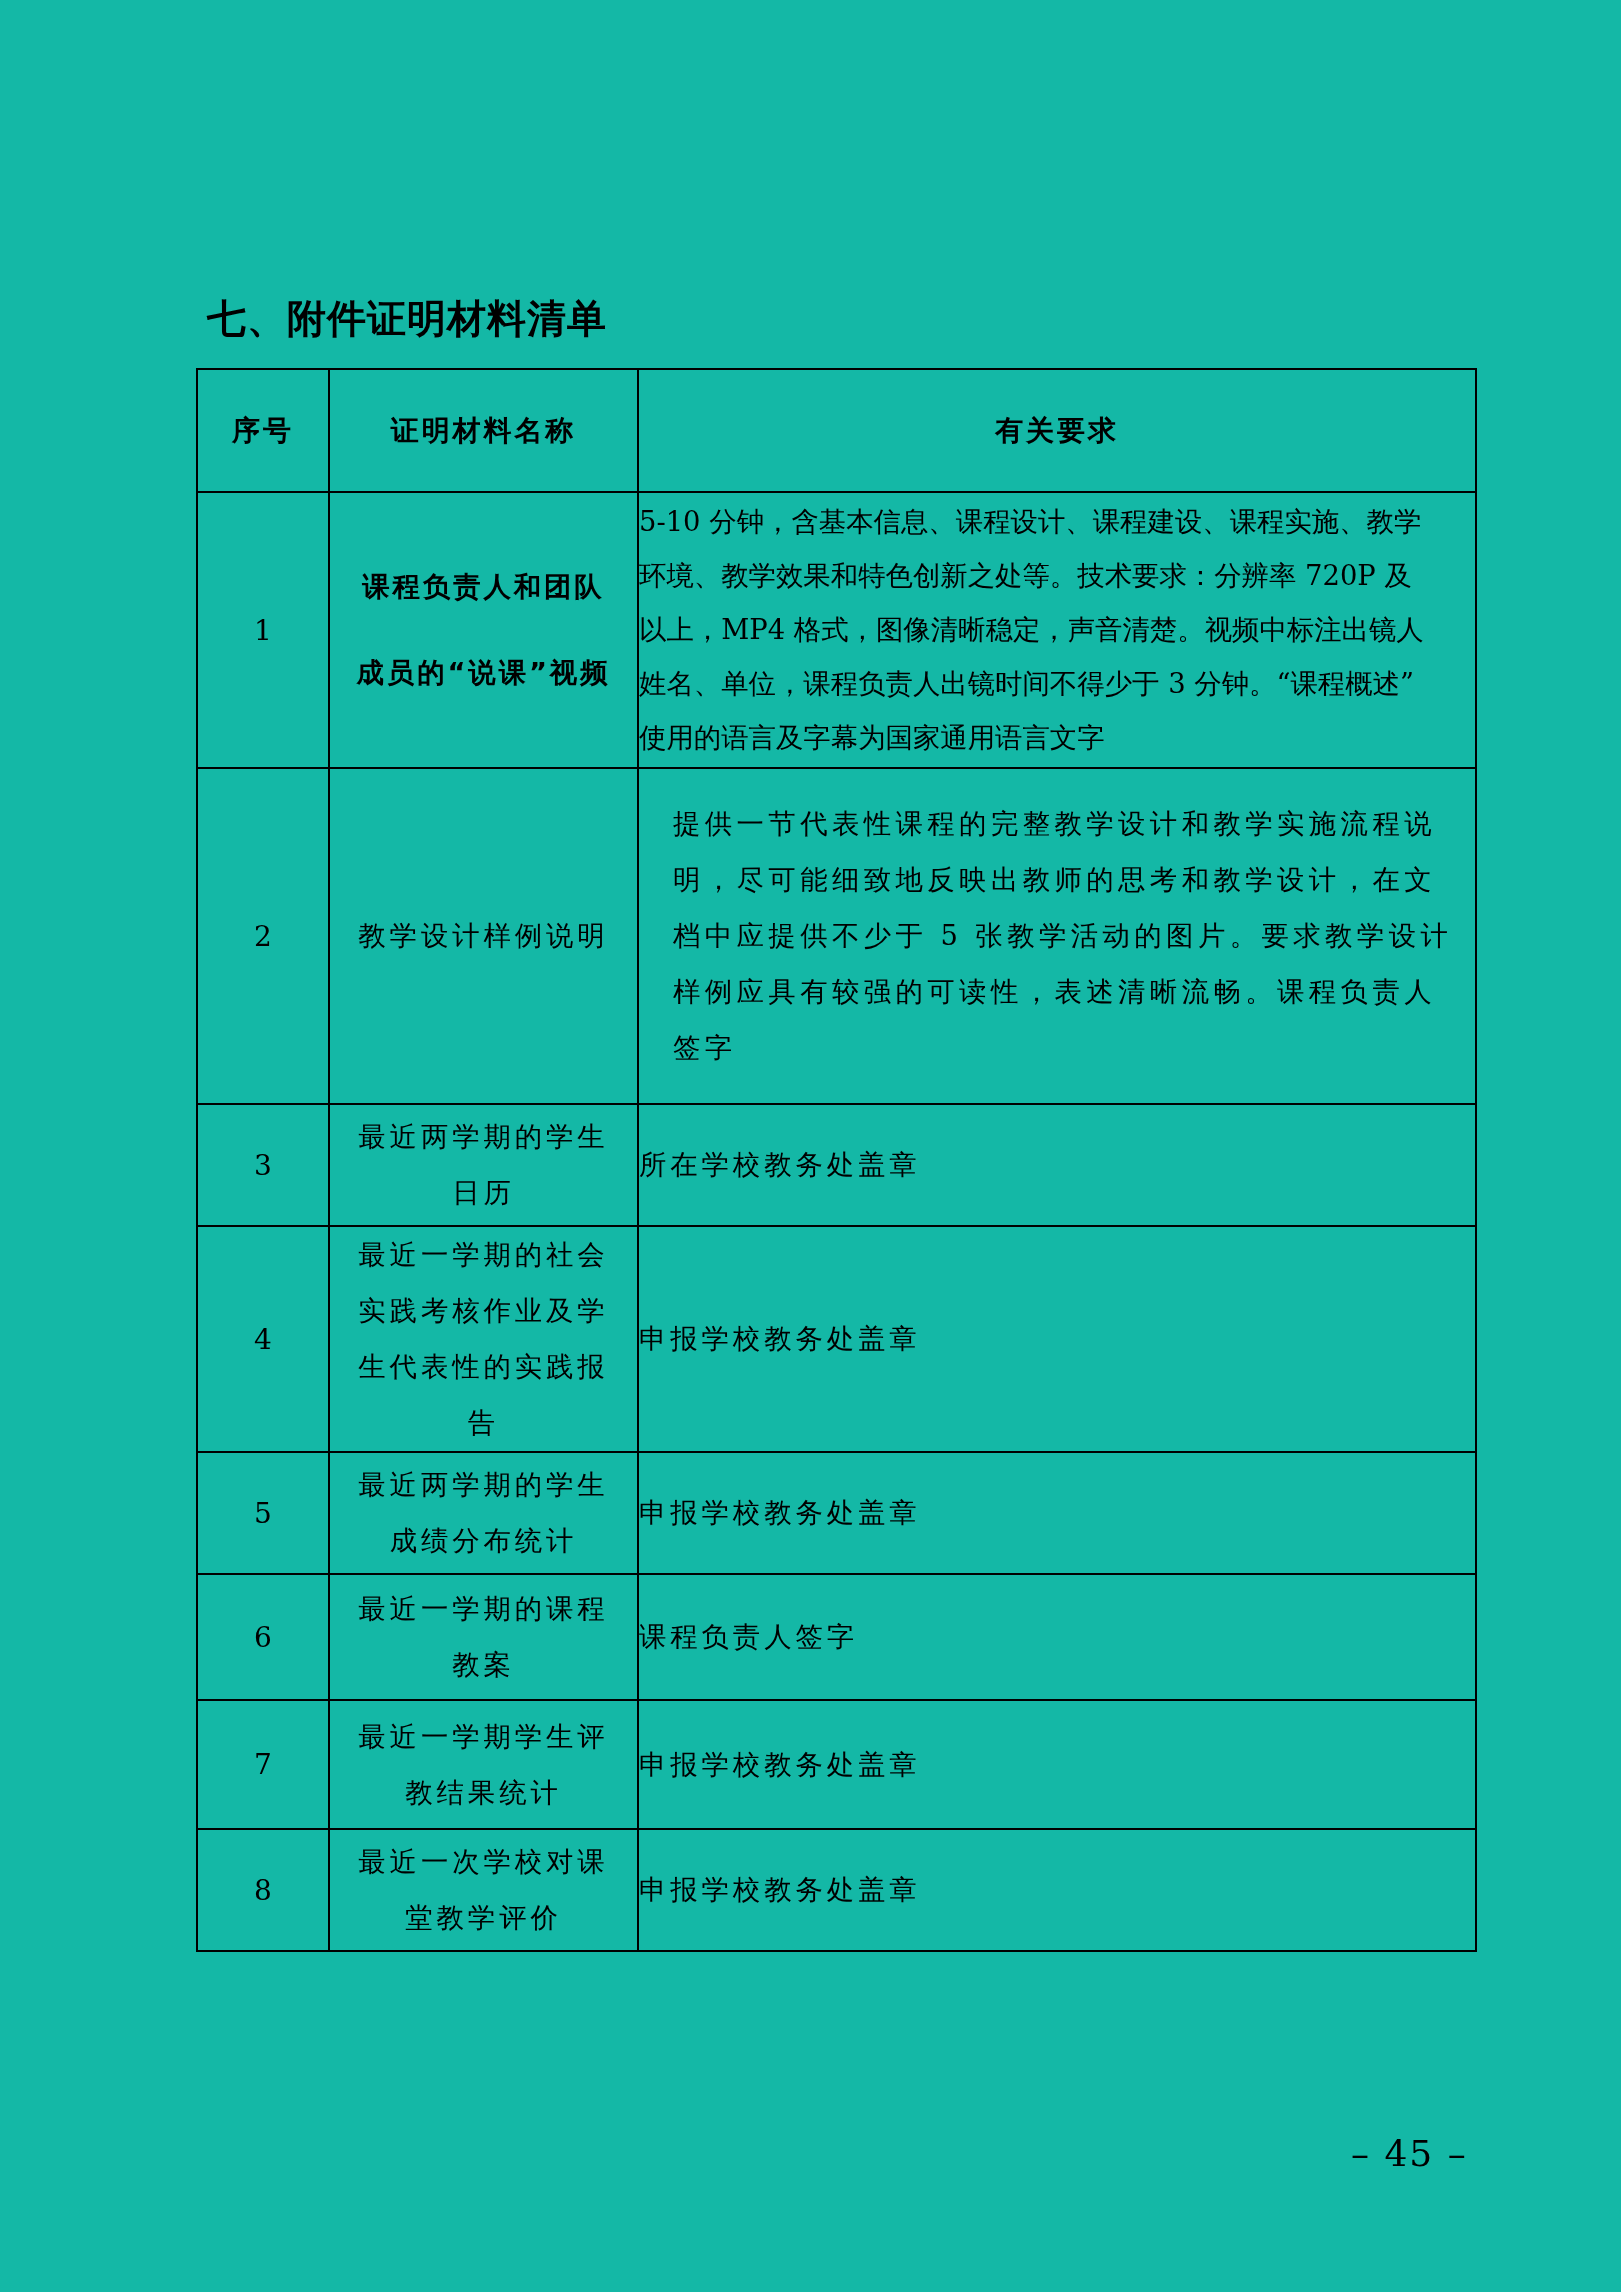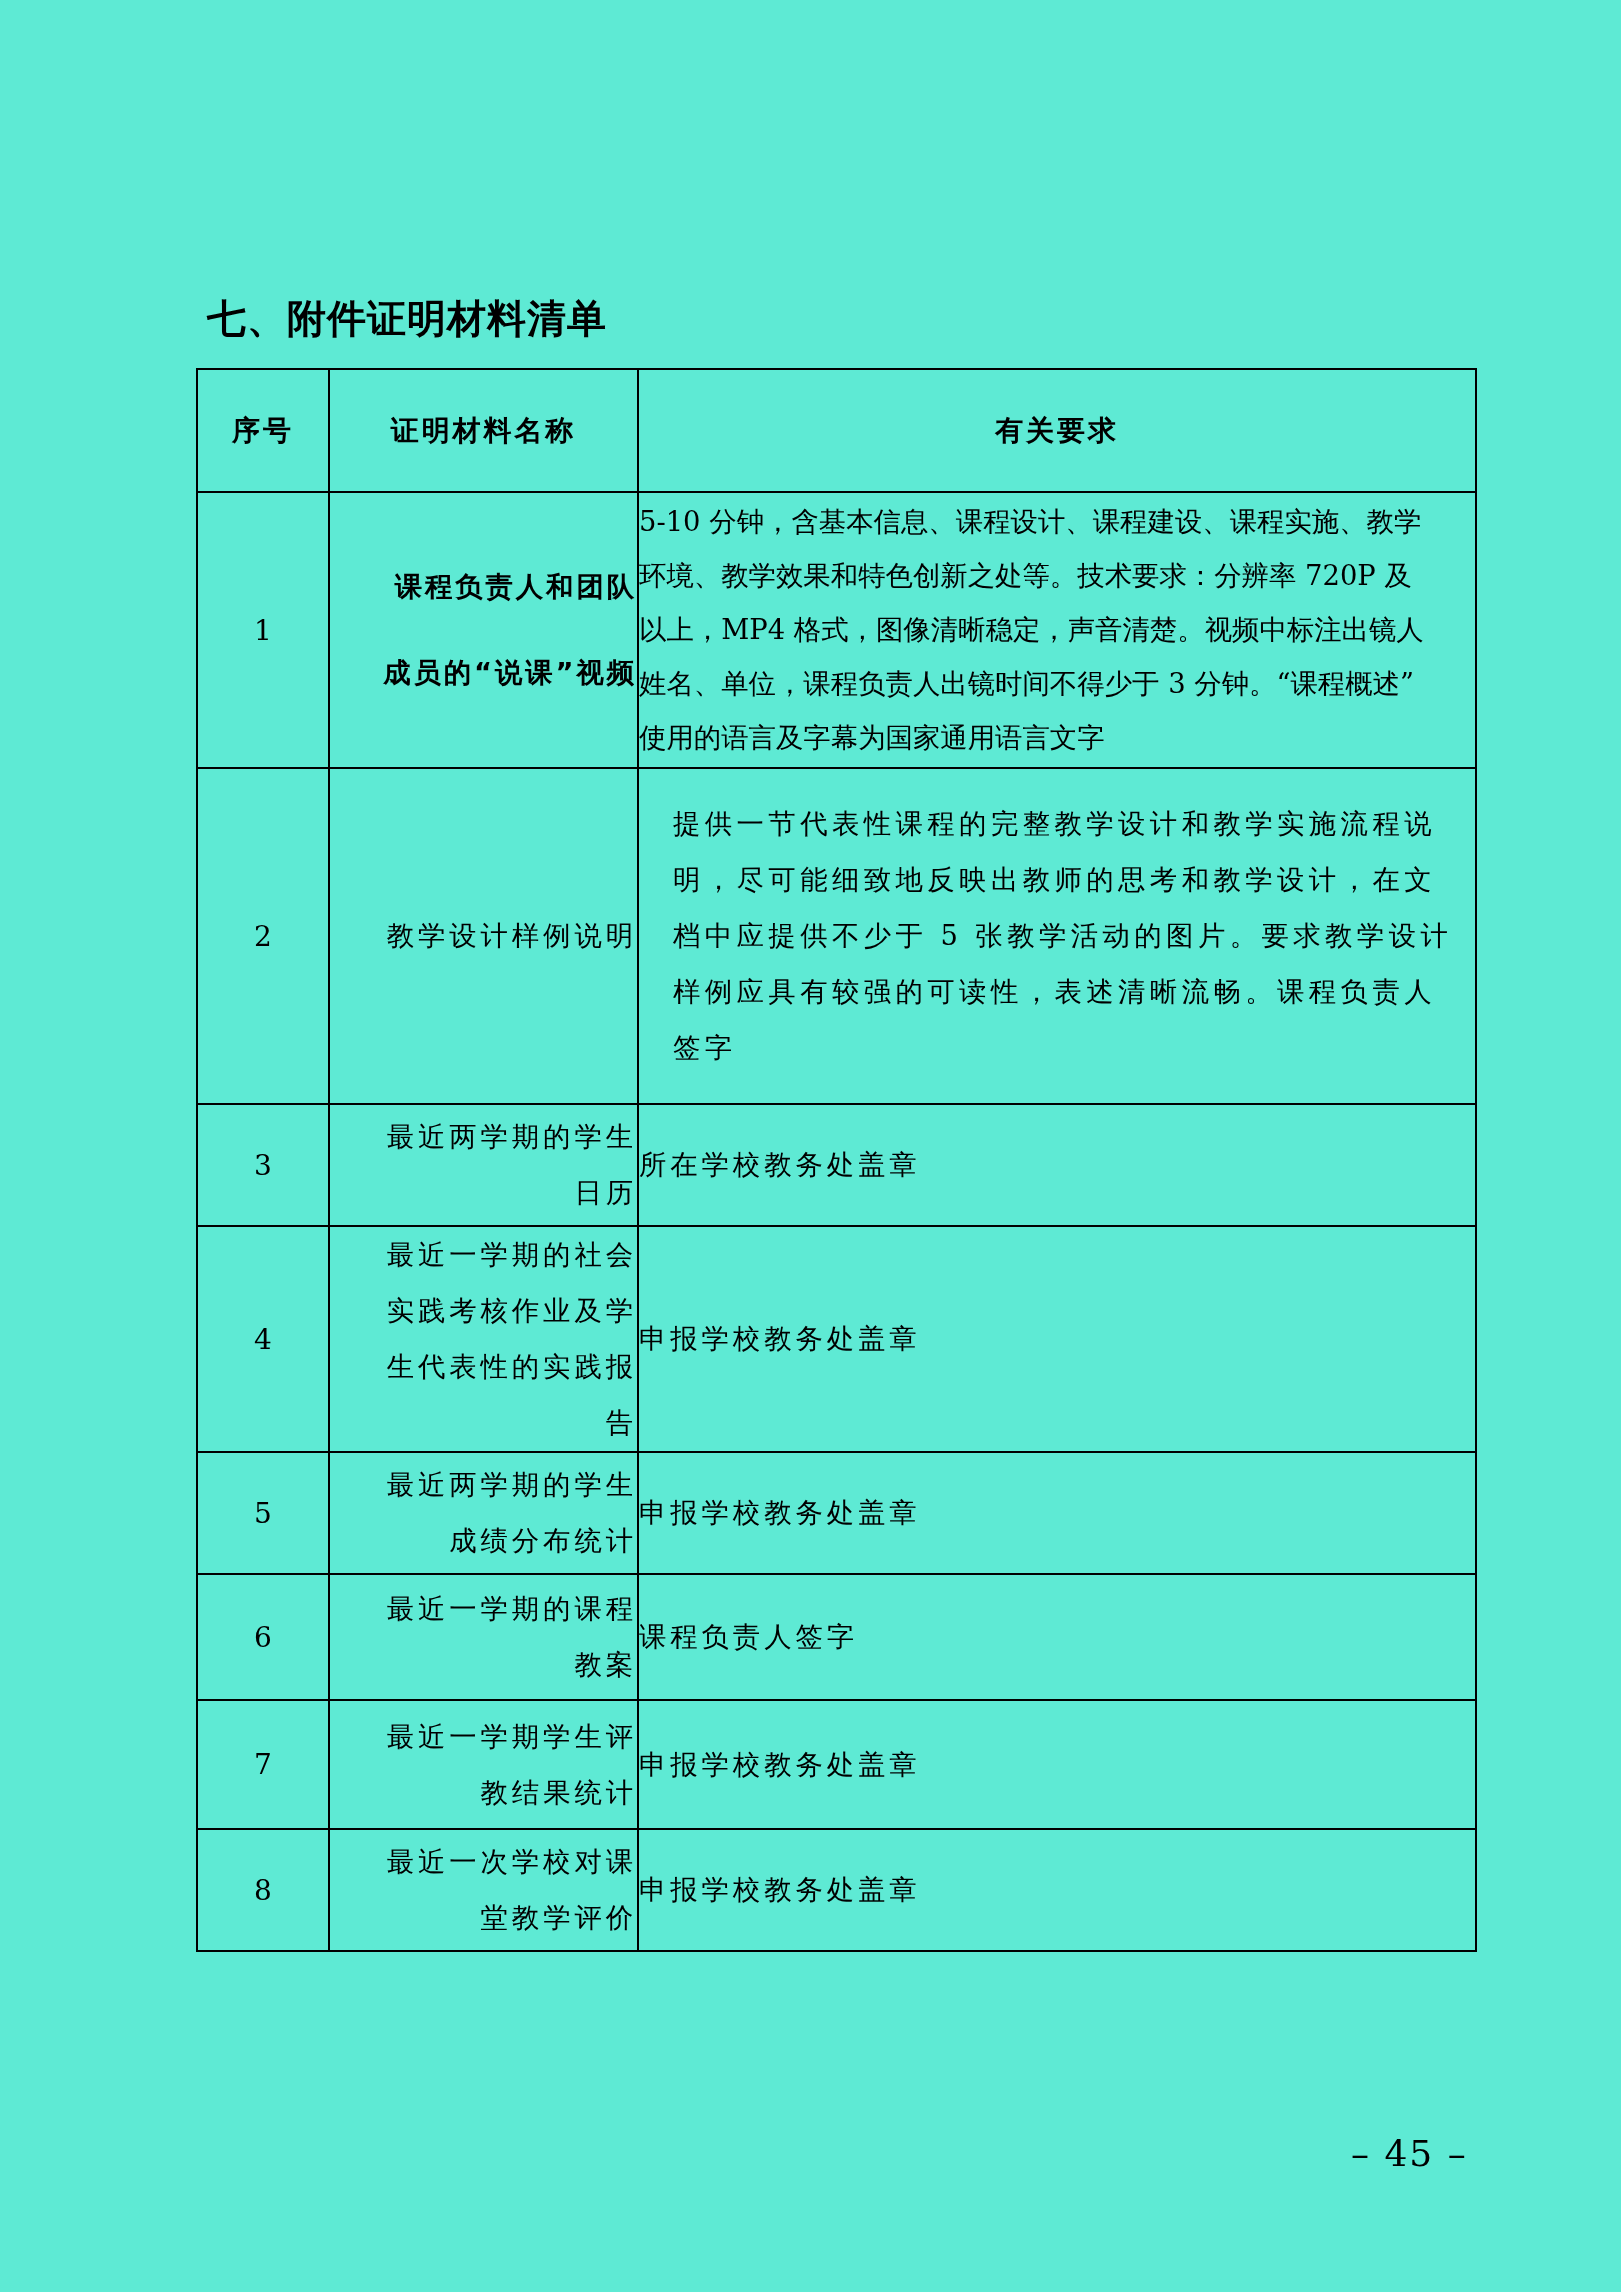--- a/index.html
+++ b/index.html
@@ -1,21 +1,21 @@
 <!DOCTYPE html>
 <html><head>
 <meta charset="utf-8">
 <style>
   html, body { margin: 0; padding: 0; background: #e8e8e8; }
   .page {
     position: relative;
     width: 1621px;
     height: 2293px;
     margin: 0 auto;
-    background: #5eead4;
+    background: #14b8a6;
     color: #000000;
     font-family: "DejaVu Serif", "Liberation Serif", serif;
     overflow: hidden;
   }
   .doc-title {
     position: absolute;
     left: 207px;
     top: 293px;
     margin: 0;
     font-family: "DejaVu Sans", "Liberation Sans", sans-serif;
@@ -46,21 +46,21 @@
     letter-spacing: 2.9px;
     text-align: center;
   }
   td.num {
     font-size: 28px;
     text-align: center;
     font-weight: normal;
   }
   td.name {
     font-size: 27.4px;
-    text-align: right;
+    text-align: center;
     letter-spacing: 3.9px;
     line-height: 56px;
     padding: 5.9px 13.7px;
   }
   td.name.bold-heiti {
     font-family: "DejaVu Sans", "Liberation Sans", sans-serif;
     font-weight: bold;
     letter-spacing: 2.9px;
     line-height: 86px;
   }

